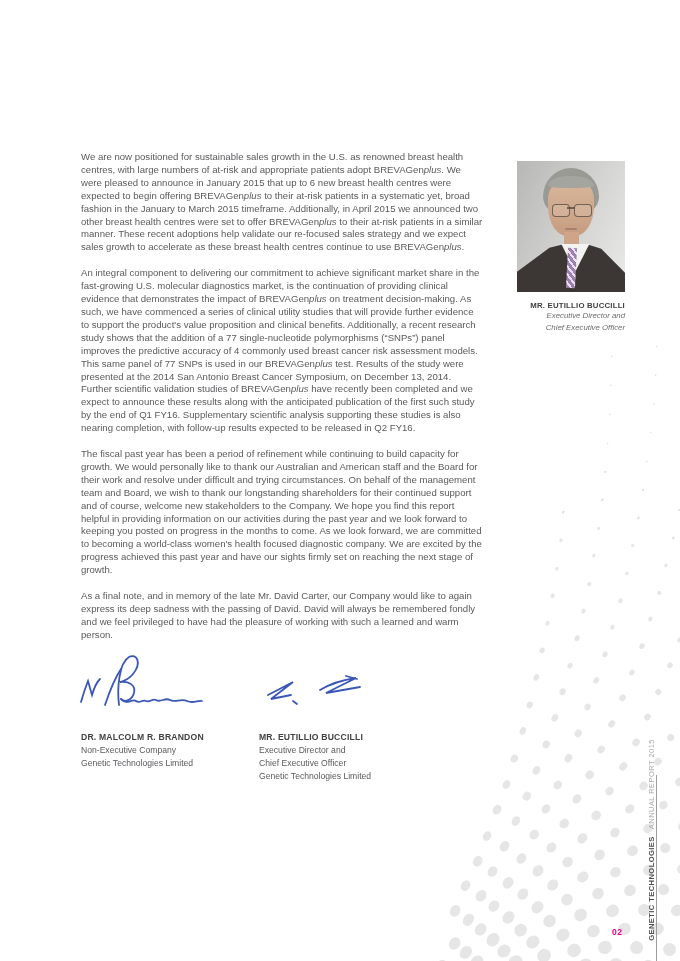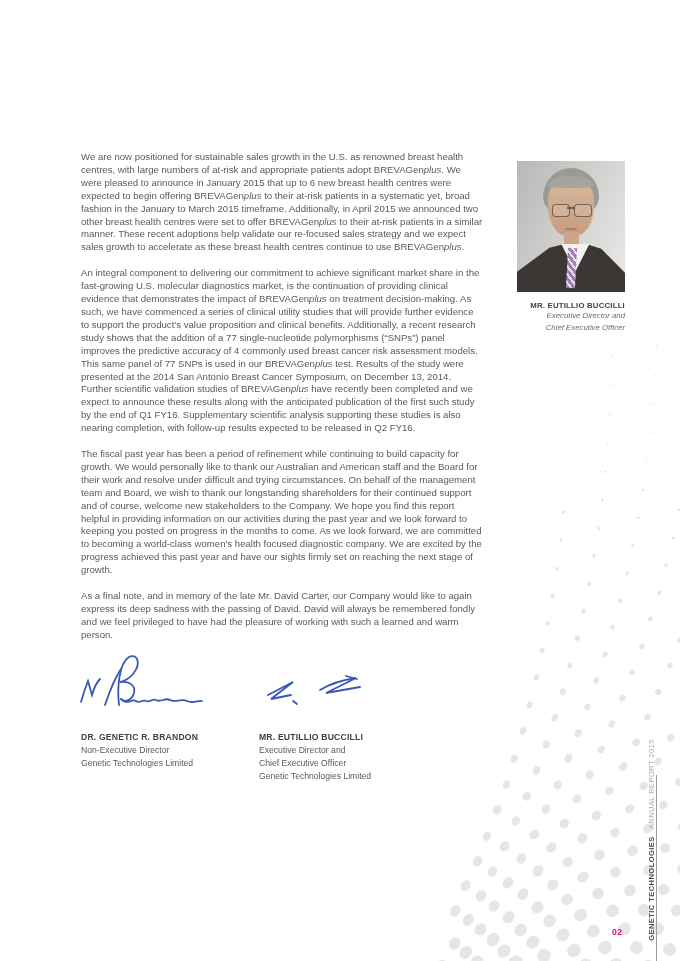--- a/index.html
+++ b/index.html
@@ -249,22 +249,22 @@
   <svg id="sig-buccilli" class="sig-svg" width="128" height="46" viewBox="0 0 128 46">
     <g fill="none" stroke="#3a57b7" stroke-width="1.8" stroke-linecap="round">
       <path d="M12,23 L37,10 L15,27 L35,23"></path>
       <path d="M37,29 l4,3"></path>
       <path d="M64,18 C74,12 86,8 100,6 L70,21 L104,15"></path>
       <path d="M90,4 L101,7"></path>
     </g>
   </svg>
 
   <div id="sig-block-left" class="sig-block">
-    <div class="sig-name">DR. GENETIC R. BRANDON</div>
-    <div class="sig-line">Non-Executive Director</div>
+    <div class="sig-name">DR. MALCOLM R. BRANDON</div>
+    <div class="sig-line">Non-Executive Company</div>
     <div class="sig-line">Genetic Technologies Limited</div>
   </div>
 
   <div id="sig-block-right" class="sig-block">
     <div class="sig-name">MR. EUTILLIO BUCCILLI</div>
     <div class="sig-line">Executive Director and</div>
     <div class="sig-line">Chief Executive Officer</div>
     <div class="sig-line">Genetic Technologies Limited</div>
   </div>
 

